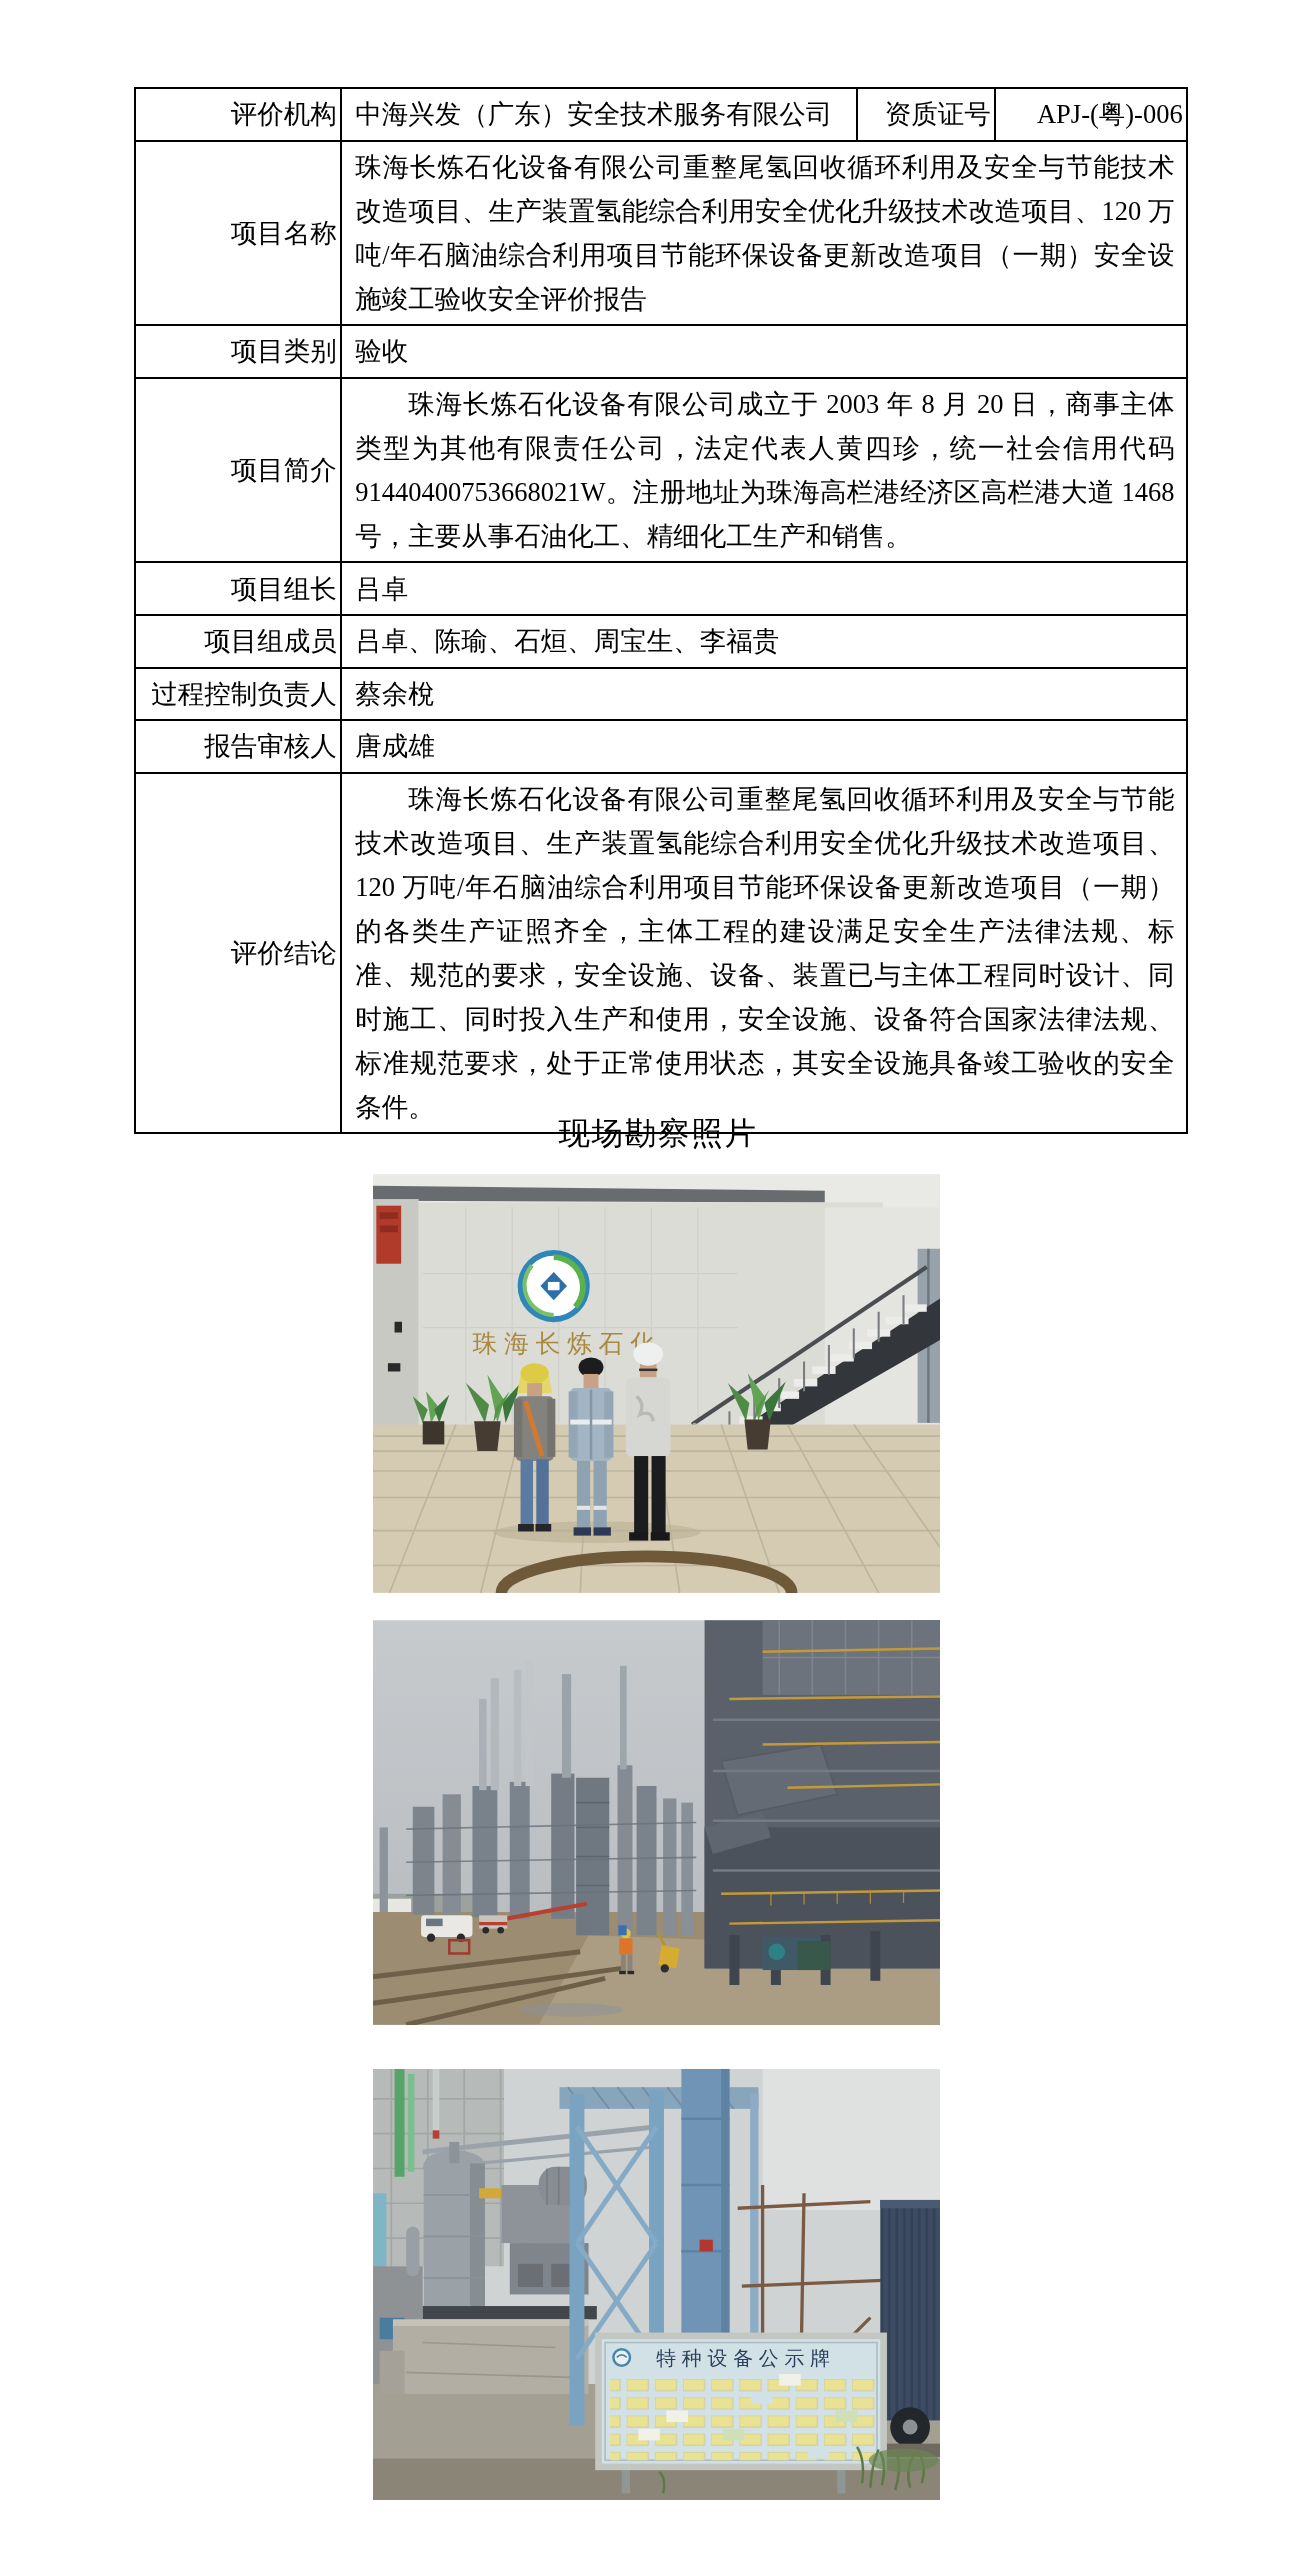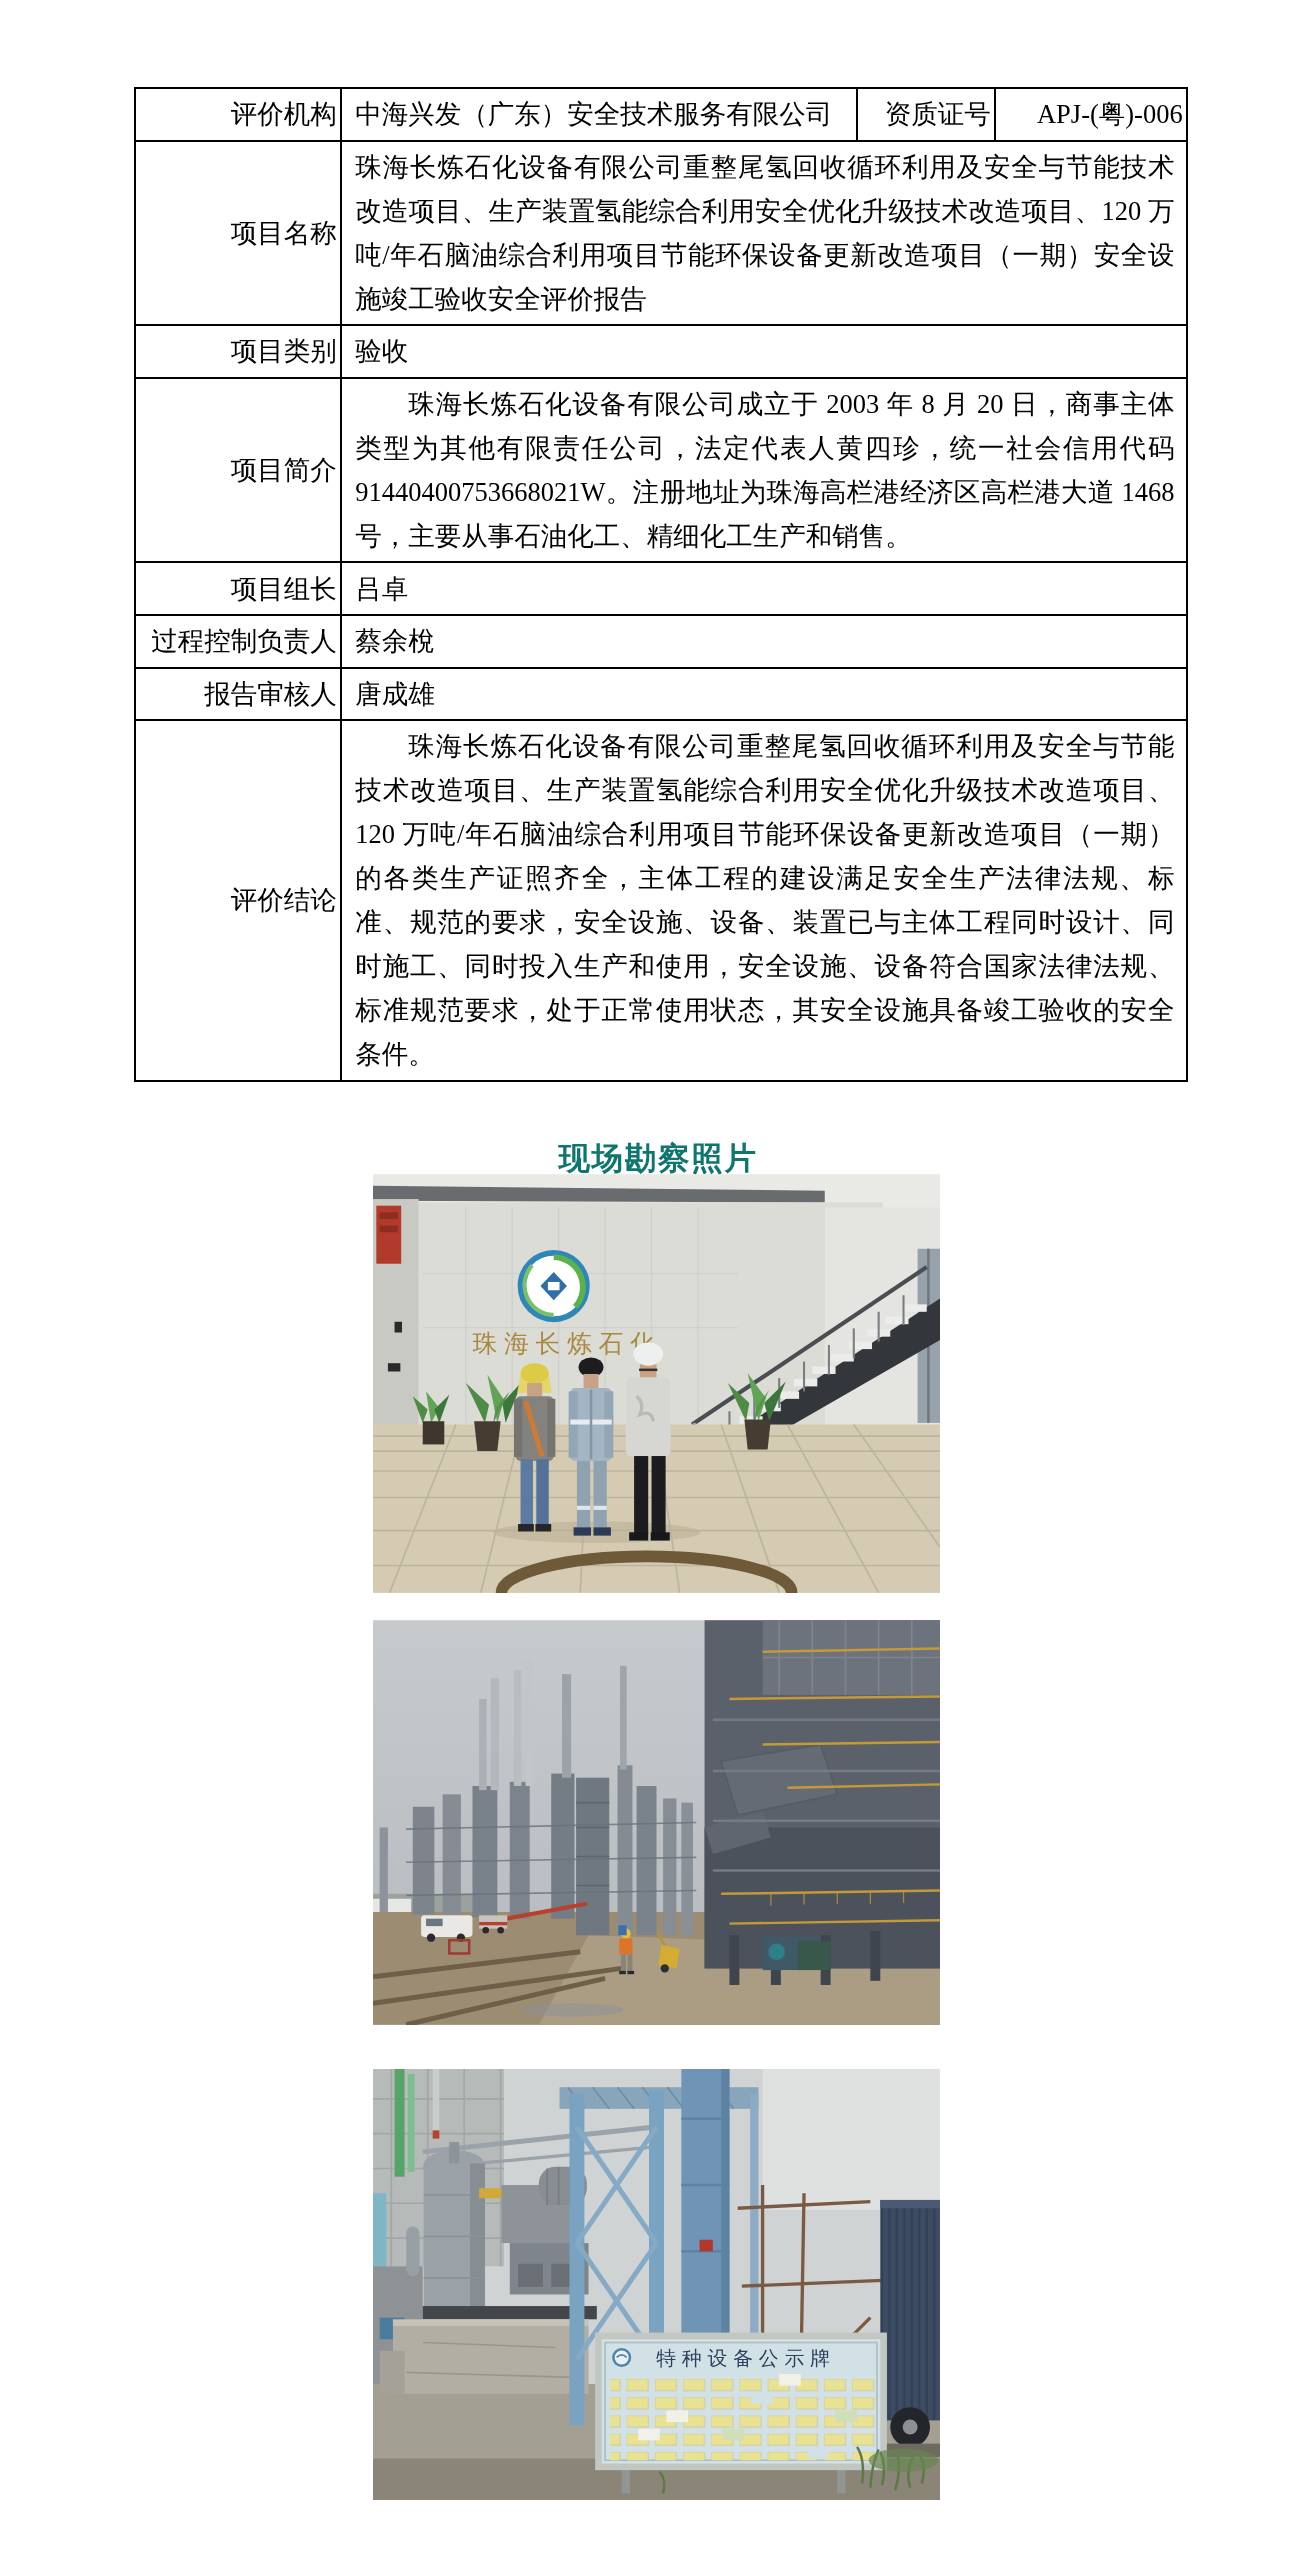--- a/index.html
+++ b/index.html
@@ -7,21 +7,21 @@
         font-family:"Liberation Serif","DejaVu Serif",serif;color:#000;}
   table.info{position:absolute;left:134px;top:87px;width:1052px;
              border-collapse:collapse;table-layout:fixed;}
   table.info td{border:2.5px solid #000;font-size:26.5px;overflow:hidden;}
   td.lbl{text-align:right;vertical-align:middle;padding:0 3.3px;}
   td.val{text-align:left;vertical-align:middle;padding:3.3px 11.6px 3.3px 13.3px;line-height:44px;}
   td.val.just{text-align:justify;}
   td.val.indent div{text-indent:53px;}
   .heading{position:absolute;left:0;top:1113px;width:1316px;text-align:center;
            font-family:"Liberation Sans","DejaVu Sans",sans-serif;
-           font-weight:bold;font-size:31.5px;letter-spacing:1.7px;color:#0f766e;margin-top:25px;}
+           font-weight:normal;font-size:31.5px;letter-spacing:1.7px;color:#000000;}
   .photo{position:absolute;left:373px;width:567px;line-height:0;}
   .photo svg{display:block;}
   #photo-lobby{top:1174px;border-radius:8px;}
   #photo-plant{top:1620px;}
   #photo-sign{top:2069px;border-radius:29px;}
 </style>
 </head>
 <body>
 
 <div class="page">
@@ -50,20 +50,24 @@
     </tr>
     <tr style="height:177px">
       <td class="lbl">项目简介</td>
       <td class="val just indent" colspan="3">
             <div>珠海长炼石化设备有限公司成立于 2003 年 8 月 20 日，商事主体类型为其他有限责任公司，法定代表人黄四珍，统一社会信用代码 91440400753668021W。注册地址为珠海高栏港经济区高栏港大道 1468 号，主要从事石油化工、精细化工生产和销售。</div>
           </td>
     </tr>
     <tr style="height:50px">
       <td class="lbl">项目组长</td>
       <td class="val" colspan="3">吕卓</td>
+    </tr>
+    <tr style="height:50px">
+      <td class="lbl">项目组成员</td>
+      <td class="val" colspan="3">吕卓、陈瑜、石烜、周宝生、李福贵</td>
     </tr>
     <tr style="height:50px">
       <td class="lbl">过程控制负责人</td>
       <td class="val" colspan="3">蔡余梲</td>
     </tr>
     <tr style="height:50px">
       <td class="lbl">报告审核人</td>
       <td class="val" colspan="3">唐成雄</td>
     </tr>
     <tr style="height:311px">

